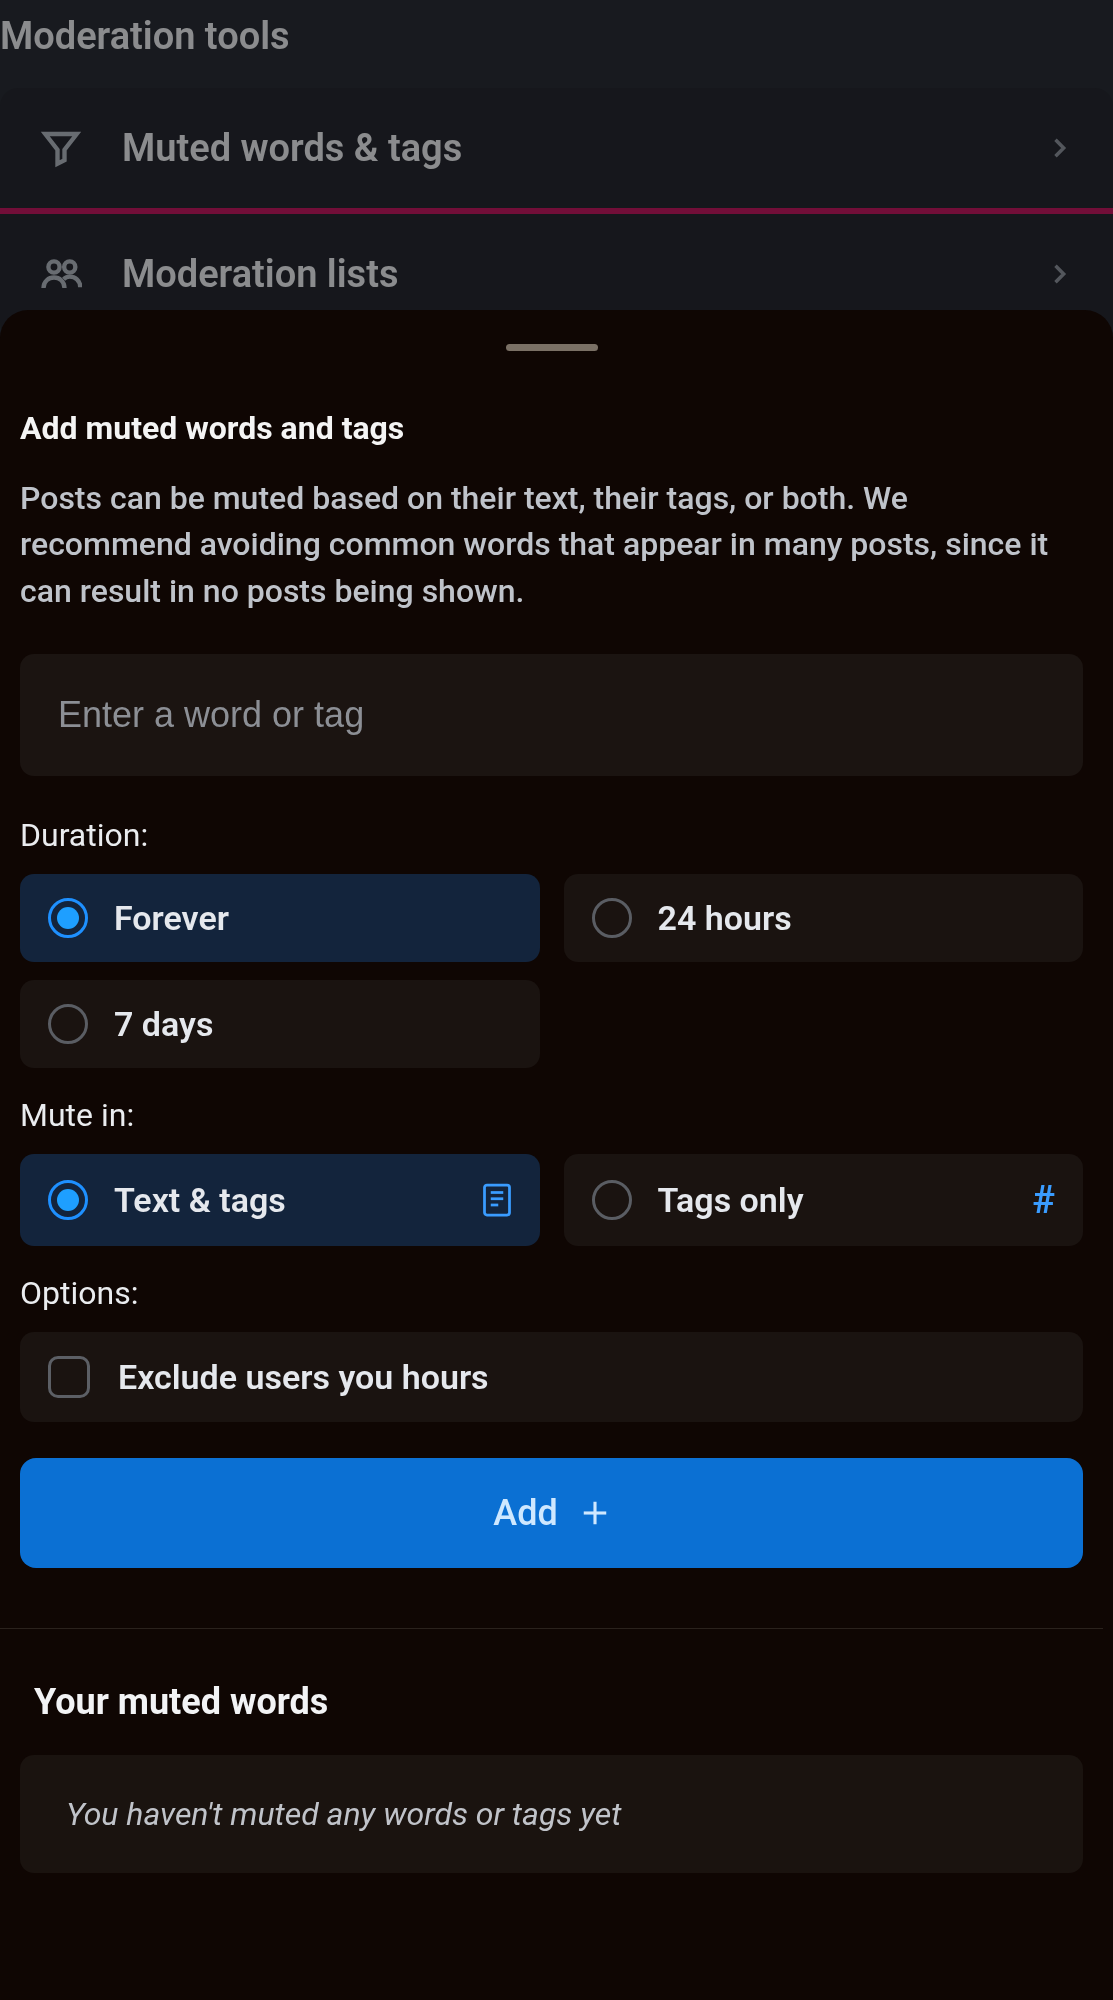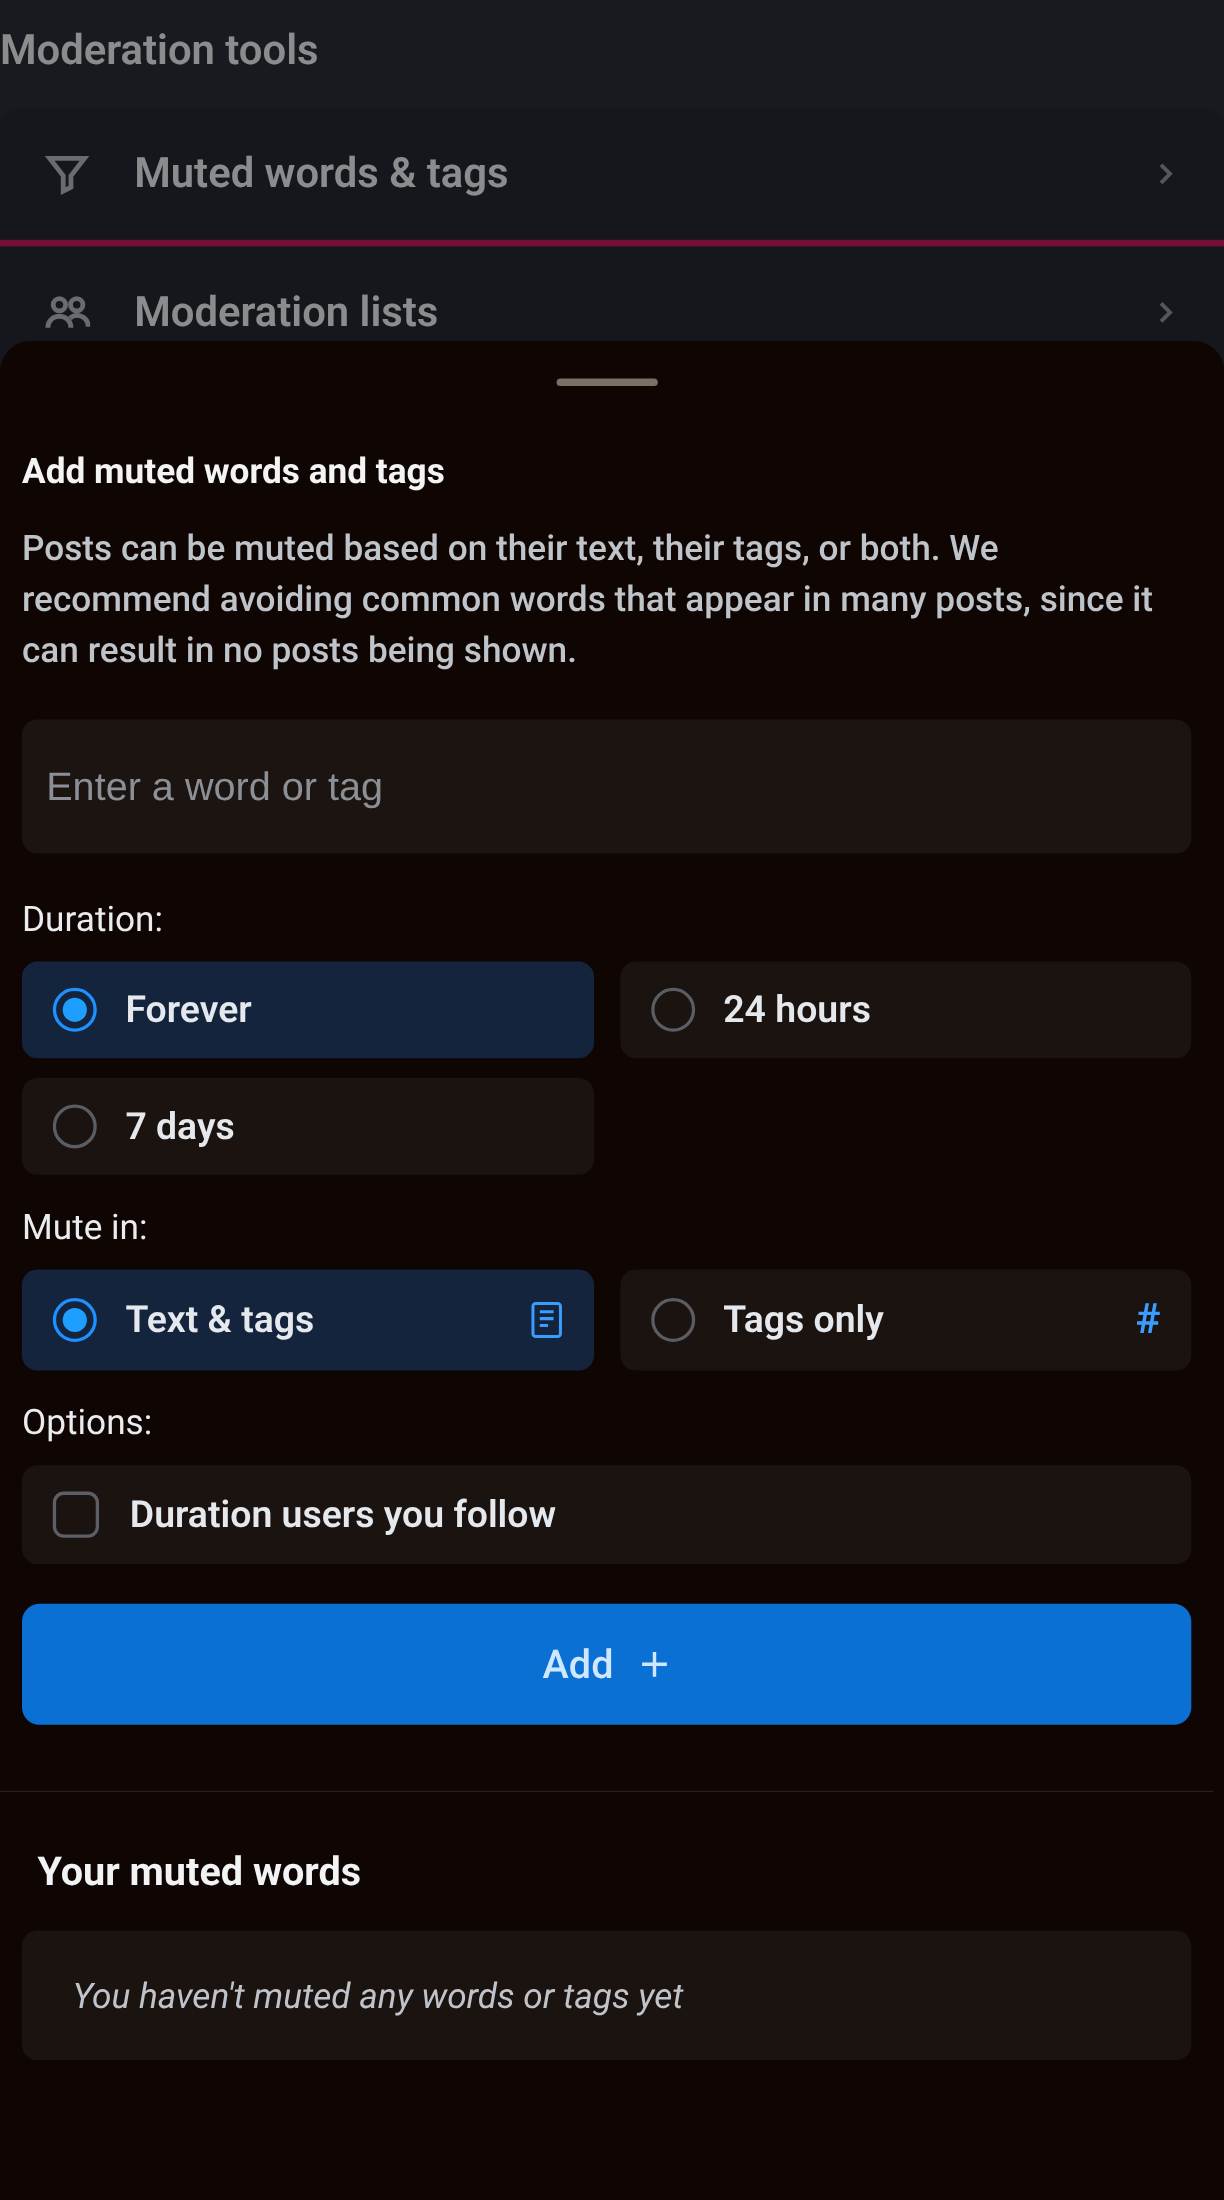--- a/index.html
+++ b/index.html
@@ -10,21 +10,21 @@
   body {
     font-family: -apple-system, BlinkMacSystemFont, "Segoe UI", Roboto, sans-serif;
     background: #181a1f;
     color: #e5e7eb;
     width: 1113px;
     height: 2000px;
     overflow: hidden;
   }
   .background-page {
     position: absolute;
-    top: 14px;
+    top: 4px;
     left: 0;
     right: 0;
     padding: 0;
     filter: brightness(0.6);
   }
   .bg-title {
     font-size: 38px;
     font-weight: 600;
     color: #e8eaed;
     padding: 10px 0 30px 0;
@@ -94,21 +94,21 @@
   .sheet-desc {
     font-size: 32px;
     font-weight: 500;
     color: #bfc3ca;
     line-height: 1.45;
     margin-bottom: 40px;
   }
   .input-field {
     background: #1b1411;
     border-radius: 14px;
-    padding: 40px 22px;
+    padding: 40px 38px;
     width: 100%;
     border: none;
     font-size: 36px;
     color: #e5e7eb;
     margin-bottom: 36px;
   }
   .input-field::placeholder {
     color: #8c8f95;
   }
   .section-label {
@@ -331,21 +331,21 @@
         <div class="radio"></div>
         <div class="option-chip-label">Tags only</div>
       </div>
       <div class="hash-icon">#</div>
     </div>
   </div>
 
   <div class="section-label">Options:</div>
   <div class="checkbox-row">
     <div class="checkbox"></div>
-    <div class="checkbox-label">Duration users you follow</div>
+    <div class="checkbox-label">Exclude users you hours</div>
   </div>
 
   <div class="add-button">
     <span class="add-label">Add</span>
     <svg class="plus-icon" viewBox="0 0 24 24" fill="none">
       <line x1="12" y1="3" x2="12" y2="21"></line>
       <line x1="3" y1="12" x2="21" y2="12"></line>
     </svg>
   </div>
 

